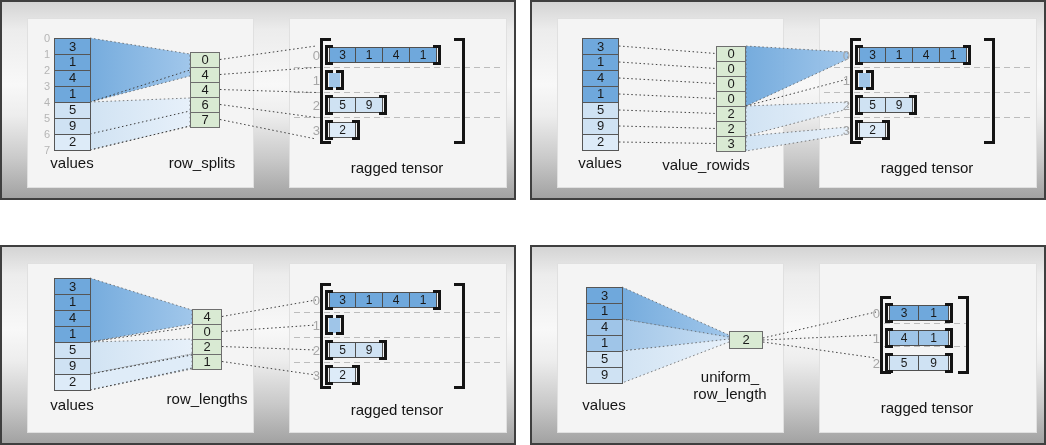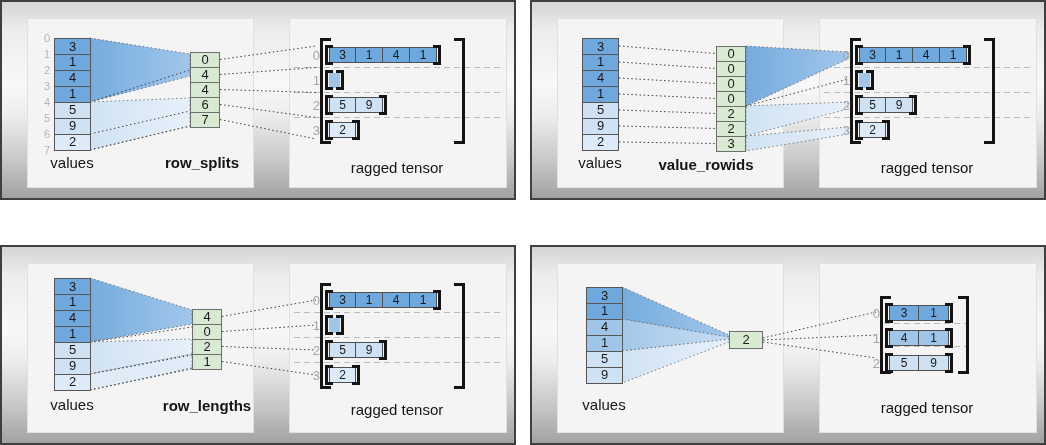--- a/index.html
+++ b/index.html
@@ -20,21 +20,21 @@
   .gcol .cell + .cell{border-top:none;height:15px;line-height:13px;}
   .idxcol{position:absolute;display:flex;flex-direction:column;z-index:3;width:14px;text-align:right;}
   .idxcol .idx{height:16px;line-height:16px;font-size:11px;color:#b5b5b5;flex:none;}
   .s-dark{background:var(--c-dark);}
   .s-medium{background:var(--c-medium);}
   .s-light{background:var(--c-light);}
   .s-lighter{background:var(--c-lighter);}
   .s-green{background:var(--c-green);}
   .lbl{position:absolute;transform:translateX(-50%);font-size:15px;color:#141414;z-index:3;
        white-space:pre-line;text-align:center;line-height:17px;}
-  .param-lbl{font-weight:bold;}
+  .param-lbl{font-weight:normal;}
   .ragged{position:absolute;display:flex;flex-direction:column;z-index:3;}
   .trow{display:flex;align-items:center;height:22px;margin-bottom:3px;}
   .rlab{width:16px;margin-right:5px;text-align:right;color:#a6a6a6;font-size:13px;flex:none;}
   .rb{box-sizing:border-box;width:8px;height:20px;border:3px solid #141414;flex:none;position:relative;z-index:2;}
   .rb.l{border-right:none;margin-right:-4px;}
   .rb.r{border-left:none;margin-left:-4px;}
   .rcell{box-sizing:border-box;width:27px;height:16px;border:1px solid #4f4f4f;font-size:12px;line-height:14px;
          text-align:center;color:#1a1a1a;flex:none;z-index:1;}
   .rcell + .rcell{border-left:none;}
   #q3 .rcell{width:30px;}
@@ -46,21 +46,21 @@
   #q0 .idxcol{left:34px;top:28px;}
   #q0 .vcol{left:52px;top:36px;}   #q0 .gcol{left:188px;top:50px;}
   #q0 .values-lbl{left:70px;top:152px;} #q0 .param-lbl{left:200px;top:152px;}
   #q0 .ragged{left:302px;top:42px;} #q0 .tensor-lbl{left:395px;top:157px;}
   #q0 .obrk.l{left:318px;top:36px;height:106px;} #q0 .obrk.r{left:452px;top:36px;height:106px;}
   #q1 .vcol{left:50px;top:36px;}   #q1 .gcol{left:184px;top:44px;}
   #q1 .values-lbl{left:68px;top:152px;} #q1 .param-lbl{left:174px;top:154px;}
   #q1 .ragged{left:302px;top:42px;} #q1 .tensor-lbl{left:395px;top:157px;}
   #q1 .obrk.l{left:318px;top:36px;height:106px;} #q1 .obrk.r{left:452px;top:36px;height:106px;}
   #q2 .vcol{left:52px;top:31px;}   #q2 .gcol{left:190px;top:62px;}
-  #q2 .values-lbl{left:70px;top:149px;} #q2 .param-lbl{left:205px;top:150px;}
+  #q2 .values-lbl{left:70px;top:149px;} #q2 .param-lbl{left:205px;top:143px;}
   #q2 .ragged{left:302px;top:42px;} #q2 .tensor-lbl{left:395px;top:154px;}
   #q2 .obrk.l{left:318px;top:36px;height:106px;} #q2 .obrk.r{left:452px;top:36px;height:106px;}
   #q3 .vcol{left:54px;top:40px;}   #q3 .gcol{left:197px;top:84px;}
   #q3 .gcol .cell{width:34px;height:18px;line-height:16px;}
   #q3 .values-lbl{left:72px;top:149px;} #q3 .param-lbl{left:198px;top:121px;}
   #q3 .ragged{left:332px;top:55px;} #q3 .tensor-lbl{left:395px;top:152px;}
   #q3 .obrk.l{left:348px;top:49px;height:78px;} #q3 .obrk.r{left:426px;top:49px;height:78px;}
   .dotted{stroke:#3f3f3f;stroke-width:1;stroke-dasharray:1.5 2.6;fill:none;}
   .sep{stroke:#bcbcbc;stroke-width:1.2;stroke-dasharray:6 4;fill:none;}
   .funnel{stroke:#4a4a4a;stroke-width:.7;stroke-dasharray:1.5 2.6;fill-opacity:.95;}
@@ -355,16 +355,18 @@
         </div>
         <div class="trow">
           <div class="rlab">2</div>
           <div class="rb l"></div>
           <div class="rcell cell s-light">5</div>
           <div class="rcell cell s-light">9</div>
           <div class="rb r"></div>
         </div>
       </div>
     <div class="lbl values-lbl">values</div>
+    <div class="lbl param-lbl">uniform_
+row_length</div>
     <div class="lbl tensor-lbl">ragged tensor</div>
   </section>
 
 </div>
 
 </body></html>

